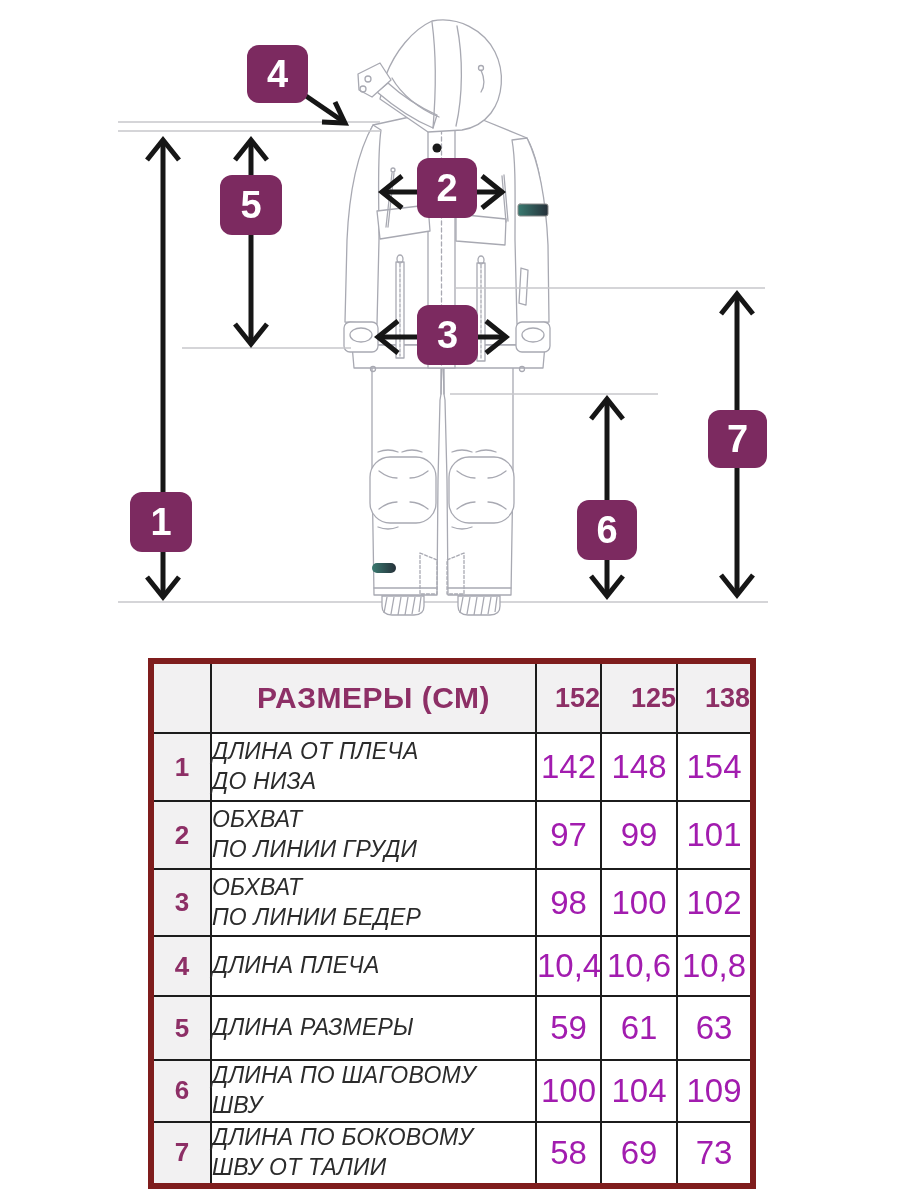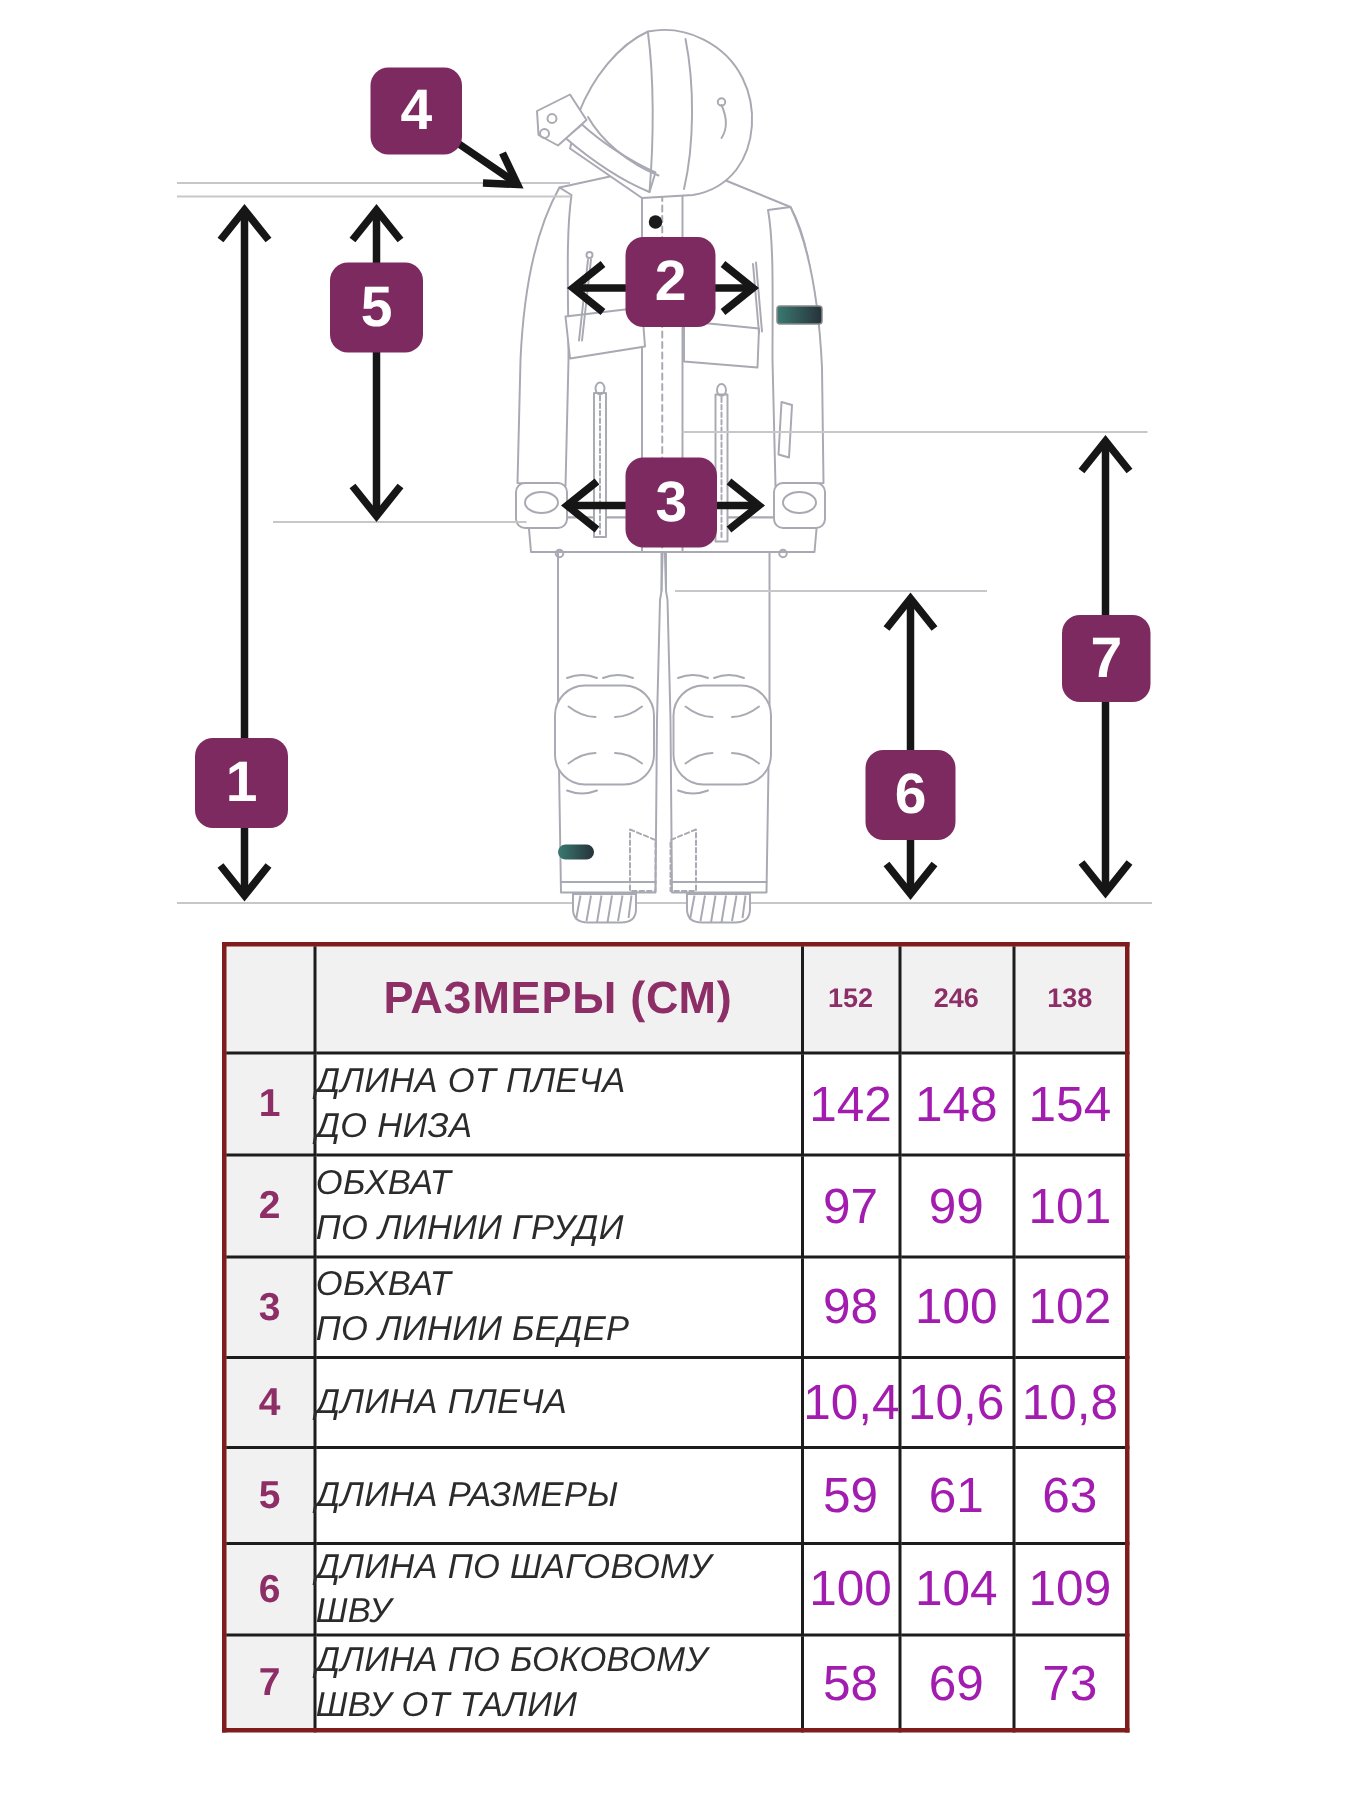--- a/index.html
+++ b/index.html
@@ -17,44 +17,44 @@
   }
   .b1{left:130px;top:492px;width:62px;height:60px;}
   .b2{left:417px;top:158px;width:60px;height:60px;}
   .b3{left:417px;top:305px;width:61px;height:60px;}
   .b4{left:247px;top:45px; width:61px;height:58px;}
   .b5{left:220px;top:175px;width:62px;height:60px;}
   .b6{left:577px;top:500px;width:60px;height:60px;}
   .b7{left:708px;top:410px;width:59px;height:58px;}
 
   table.size-table{
-    position:absolute;left:148px;top:628px;width:602px;
+    position:absolute;left:148px;top:658px;width:602px;
     border-collapse:collapse;table-layout:fixed;
-    border:3px solid #7f1d1d;
+    border:6px solid #7f1d1d;
   }
   table.size-table td,table.size-table th{
     border:2px solid #1c1c1c;padding:0;vertical-align:middle;
   }
   col.c-num{width:60px;}
   col.c-name{width:325px;}
   col.c-s1{width:65px;}
   col.c-s2{width:76px;}
   col.c-s3{width:76px;}
   tr.head-row{height:72px;}
   tr.row-1,tr.row-2{height:68px;}
   tr.row-3{height:67px;}
   tr.row-4{height:60px;}
   tr.row-5{height:64px;}
   tr.row-6{height:59px;}
   tr.row-7{height:63px;}
   .shade{background:#f2f1f2;}
   th.tbl-title{
     color:#8d2f66;font-size:30px;font-weight:bold;text-align:center;letter-spacing:0.5px;
   }
-  th.size-head{color:#8d2f66;font-size:18px;font-weight:bold;text-align:center;}
+  th.size-head{color:#8d2f66;font-size:27px;font-weight:bold;text-align:right;}
   td.num-cell{color:#8d2f66;font-size:26px;font-weight:bold;text-align:center;}
   td.label-cell{
     color:#2b2b2b;font-size:23px;line-height:1.3;text-align:left;
     padding-left:14px;white-space:pre-line;letter-spacing:0.2px;font-style:italic;
   }
   td.val-cell{color:#a21caf;font-size:33px;text-align:center;}
 </style>
 </head>
 <body>
 
@@ -218,21 +218,21 @@
       <col class="c-name">
       <col class="c-s1">
       <col class="c-s2">
       <col class="c-s3">
   </colgroup>
   <tbody>
   <tr class="head-row">
     <th class="shade"></th>
     <th class="shade tbl-title">РАЗМЕРЫ (СМ)</th>
     <th class="shade size-head">152</th>
-    <th class="shade size-head">246</th>
+    <th class="shade size-head">125</th>
     <th class="shade size-head">138</th>
   </tr>
   <tr class="row-1">
     <td class="shade num-cell">1</td>
     <td class="label-cell">ДЛИНА ОТ ПЛЕЧА
 ДО НИЗА</td>
     <td class="val-cell">142</td>
     <td class="val-cell">148</td>
     <td class="val-cell">154</td>
   </tr>

